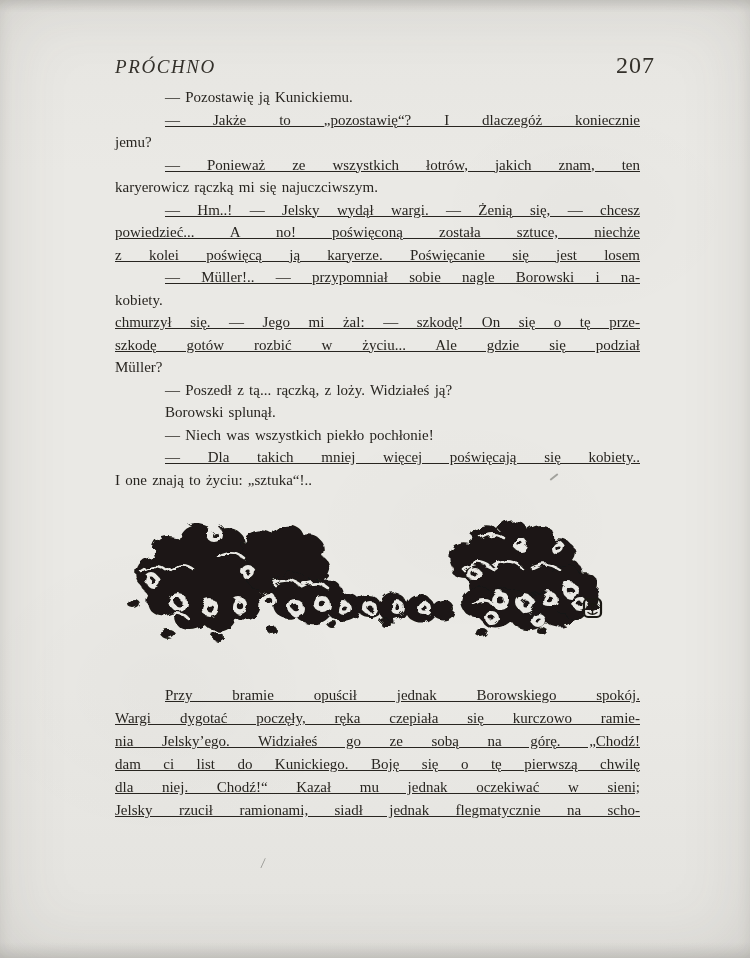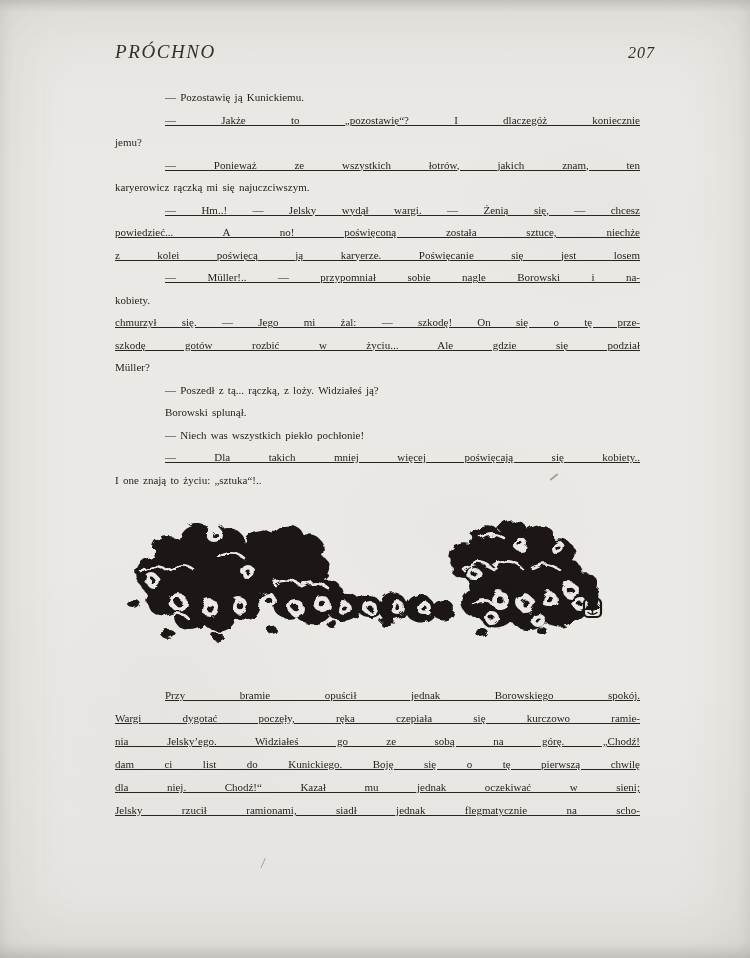--- a/index.html
+++ b/index.html
@@ -25,32 +25,32 @@
     position: absolute; left: 0; top: 0; right: 0; height: 12px;
     background: linear-gradient(180deg, rgba(55,53,48,0.10), transparent);
     pointer-events: none;
   }
   .edge-bottom {
     position: absolute; left: 0; bottom: 0; right: 0; height: 16px;
     background: linear-gradient(0deg, rgba(55,53,48,0.10), transparent);
     pointer-events: none;
   }
   .running-head {
-    position: absolute; left: 115px; top: 41px; width: 540px;
+    position: absolute; left: 115px; top: 52px; width: 540px;
     display: flex; justify-content: space-between; align-items: baseline;
   }
   .head-title {
     font-style: italic; font-size: 19px; letter-spacing: 1.6px; color: #33302a;
   }
   .head-page {
-    font-style: italic; font-size: 16px; letter-spacing: 1px; color: #33302a;
+    font-size: 24px; letter-spacing: 1px; color: #33302a;
   }
   .textblock {
     position: absolute; left: 115px; width: 525px;
-    font-size: 11px;
+    font-size: 15px;
   }
   .upper { top: 86px; line-height: 22.5px; }
   .lower { top: 684px; line-height: 23px; }
   .line { word-spacing: 1.5px; }
   .line.ind { text-indent: 50px; }
   .line.j { text-align: justify; text-align-last: justify; text-decoration: underline; }
   .ornament {
     position: absolute; left: 122px; top: 512px; width: 485px; height: 135px;
   }
   .ornament svg { display: block; width: 100%; height: 100%; overflow: visible; }

